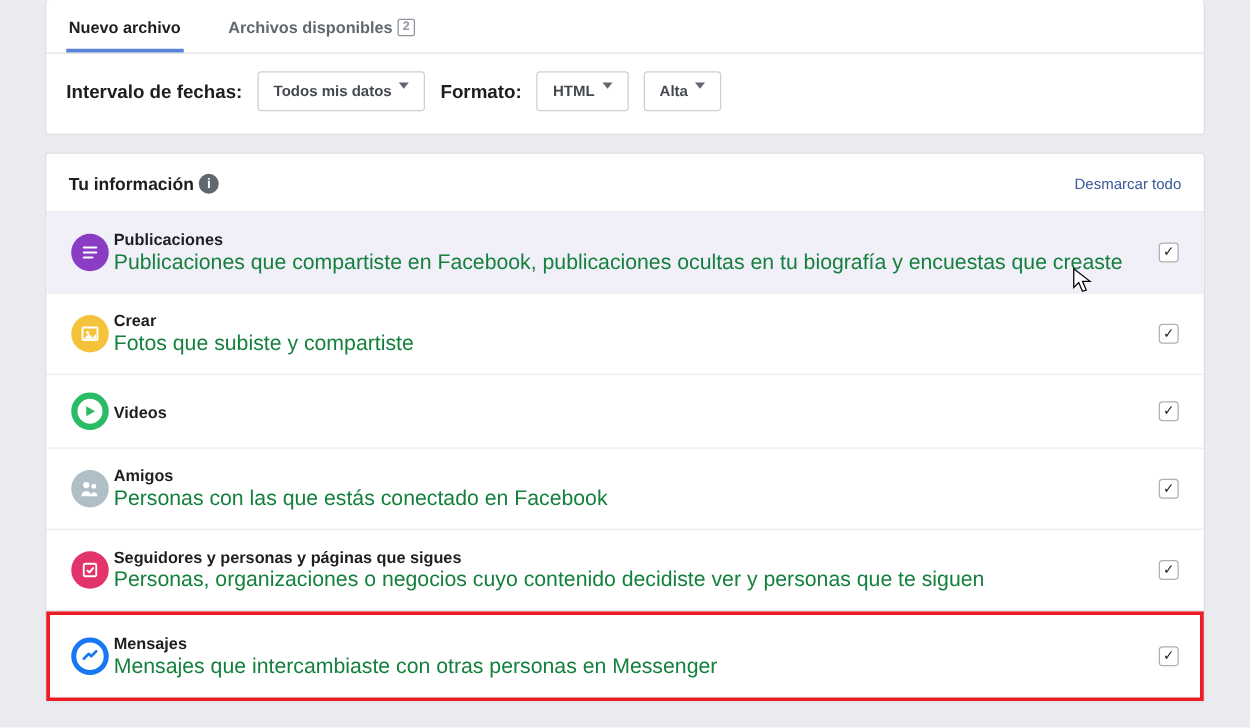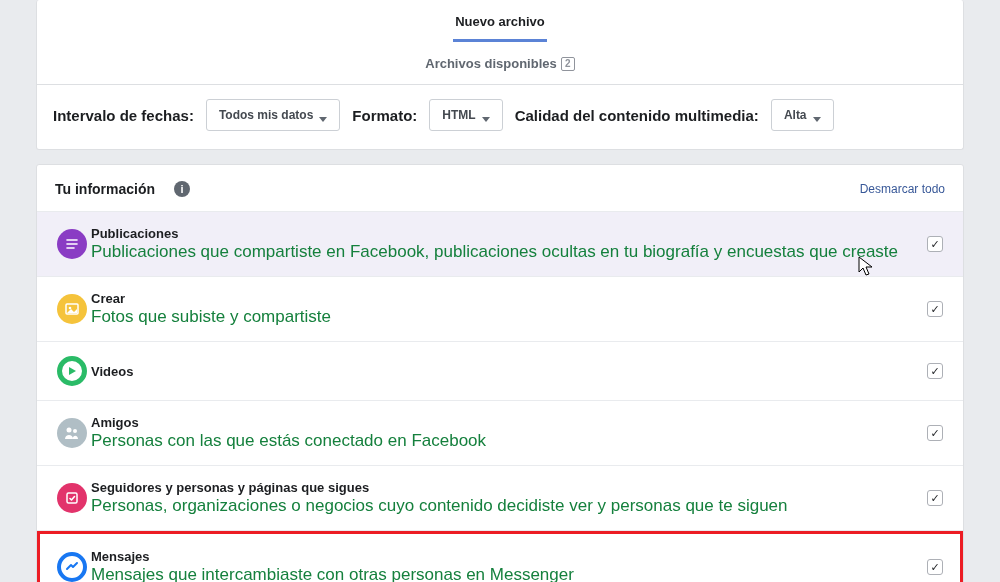--- a/index.html
+++ b/index.html
@@ -17,24 +17,23 @@
   }
   .top-card {
     background: #fff;
     border: 1px solid #dddfe2;
     border-radius: 3px;
     border-top: none;
   }
   .tabs {
     display: flex;
     align-items: center;
-    gap: 0;
+    gap: 34px;
     padding: 0 16px;
     border-bottom: 1px solid #dddfe2;
-    flex-direction: column;
   }
   .tab {
     padding: 14px 2px 10px 2px;
     font-size: 13px;
     font-weight: 600;
     color: #606770;
     border-bottom: 3px solid transparent;
     cursor: pointer;
     display: flex;
     align-items: center;
@@ -71,21 +70,21 @@
   }
   .select-btn {
     background: #fff;
     border: 1px solid #ccd0d5;
     border-radius: 3px;
     padding: 8px 12px;
     font-size: 12px;
     font-weight: 600;
     color: #444950;
     display: inline-flex;
-    align-items: flex-end;
+    align-items: flex-start;
     gap: 6px;
     cursor: pointer;
   }
   .caret {
     width: 0; height: 0;
     border-left: 4px solid transparent;
     border-right: 4px solid transparent;
     border-top: 5px solid #606770;
   }
   .primary-btn {
@@ -108,21 +107,21 @@
   .info-head {
     display: flex;
     align-items: center;
     padding: 16px 18px 14px 18px;
   }
   .info-head h2 {
     font-size: 14px;
     font-weight: 700;
     display: flex;
     align-items: flex-start;
-    gap: 19px;
+    gap: 4px;
   }
   .info-icon {
     width: 16px; height: 16px;
     border-radius: 50%;
     background: #606770;
     color: #fff;
     display: inline-flex;
     align-items: center;
     justify-content: center;
     font-size: 11px;
@@ -208,21 +207,20 @@
       <span class="filt-label">Intervalo de fechas:</span>
       <div class="select-btn">
         <span>Todos mis datos</span>
         <span class="caret"></span>
       </div>
       <span class="filt-label">Formato:</span>
       <div class="select-btn">
         <span>HTML</span>
         <span class="caret"></span>
       </div>
-      <span class="filt-label">Calidad del contenido multimedia:</span>
       <div class="select-btn">
         <span>Alta</span>
         <span class="caret"></span>
       </div>
     </div>
   </div>
 
   <div class="info-card">
     <div class="info-head">
       <h2>

